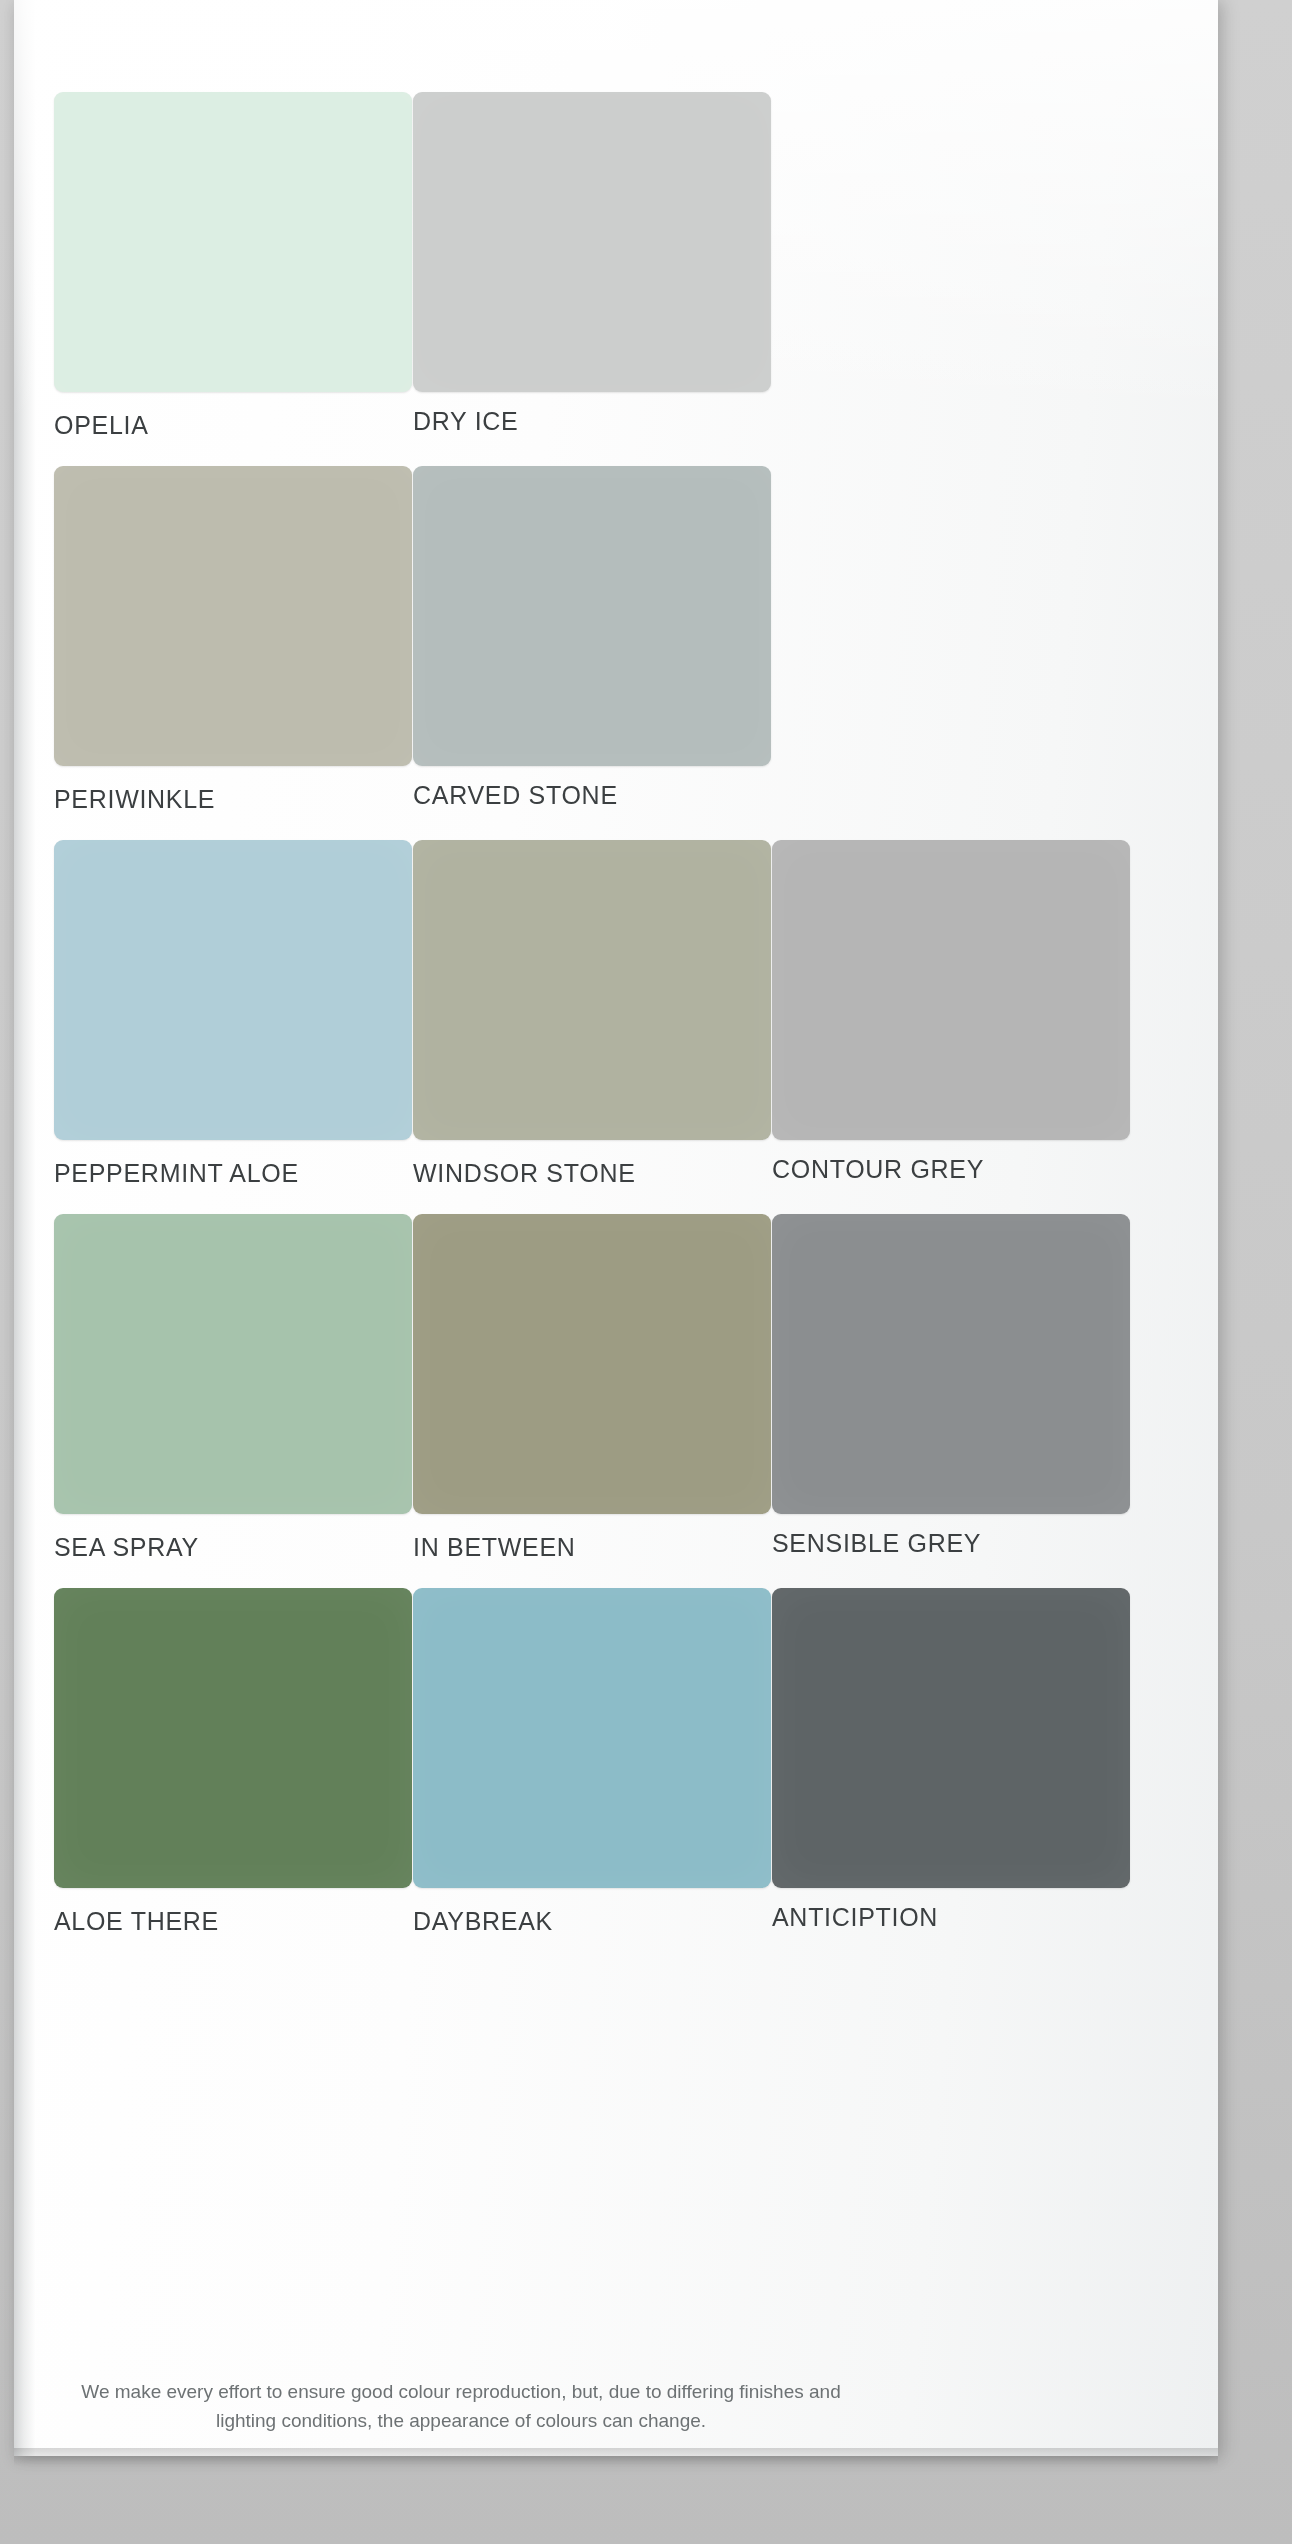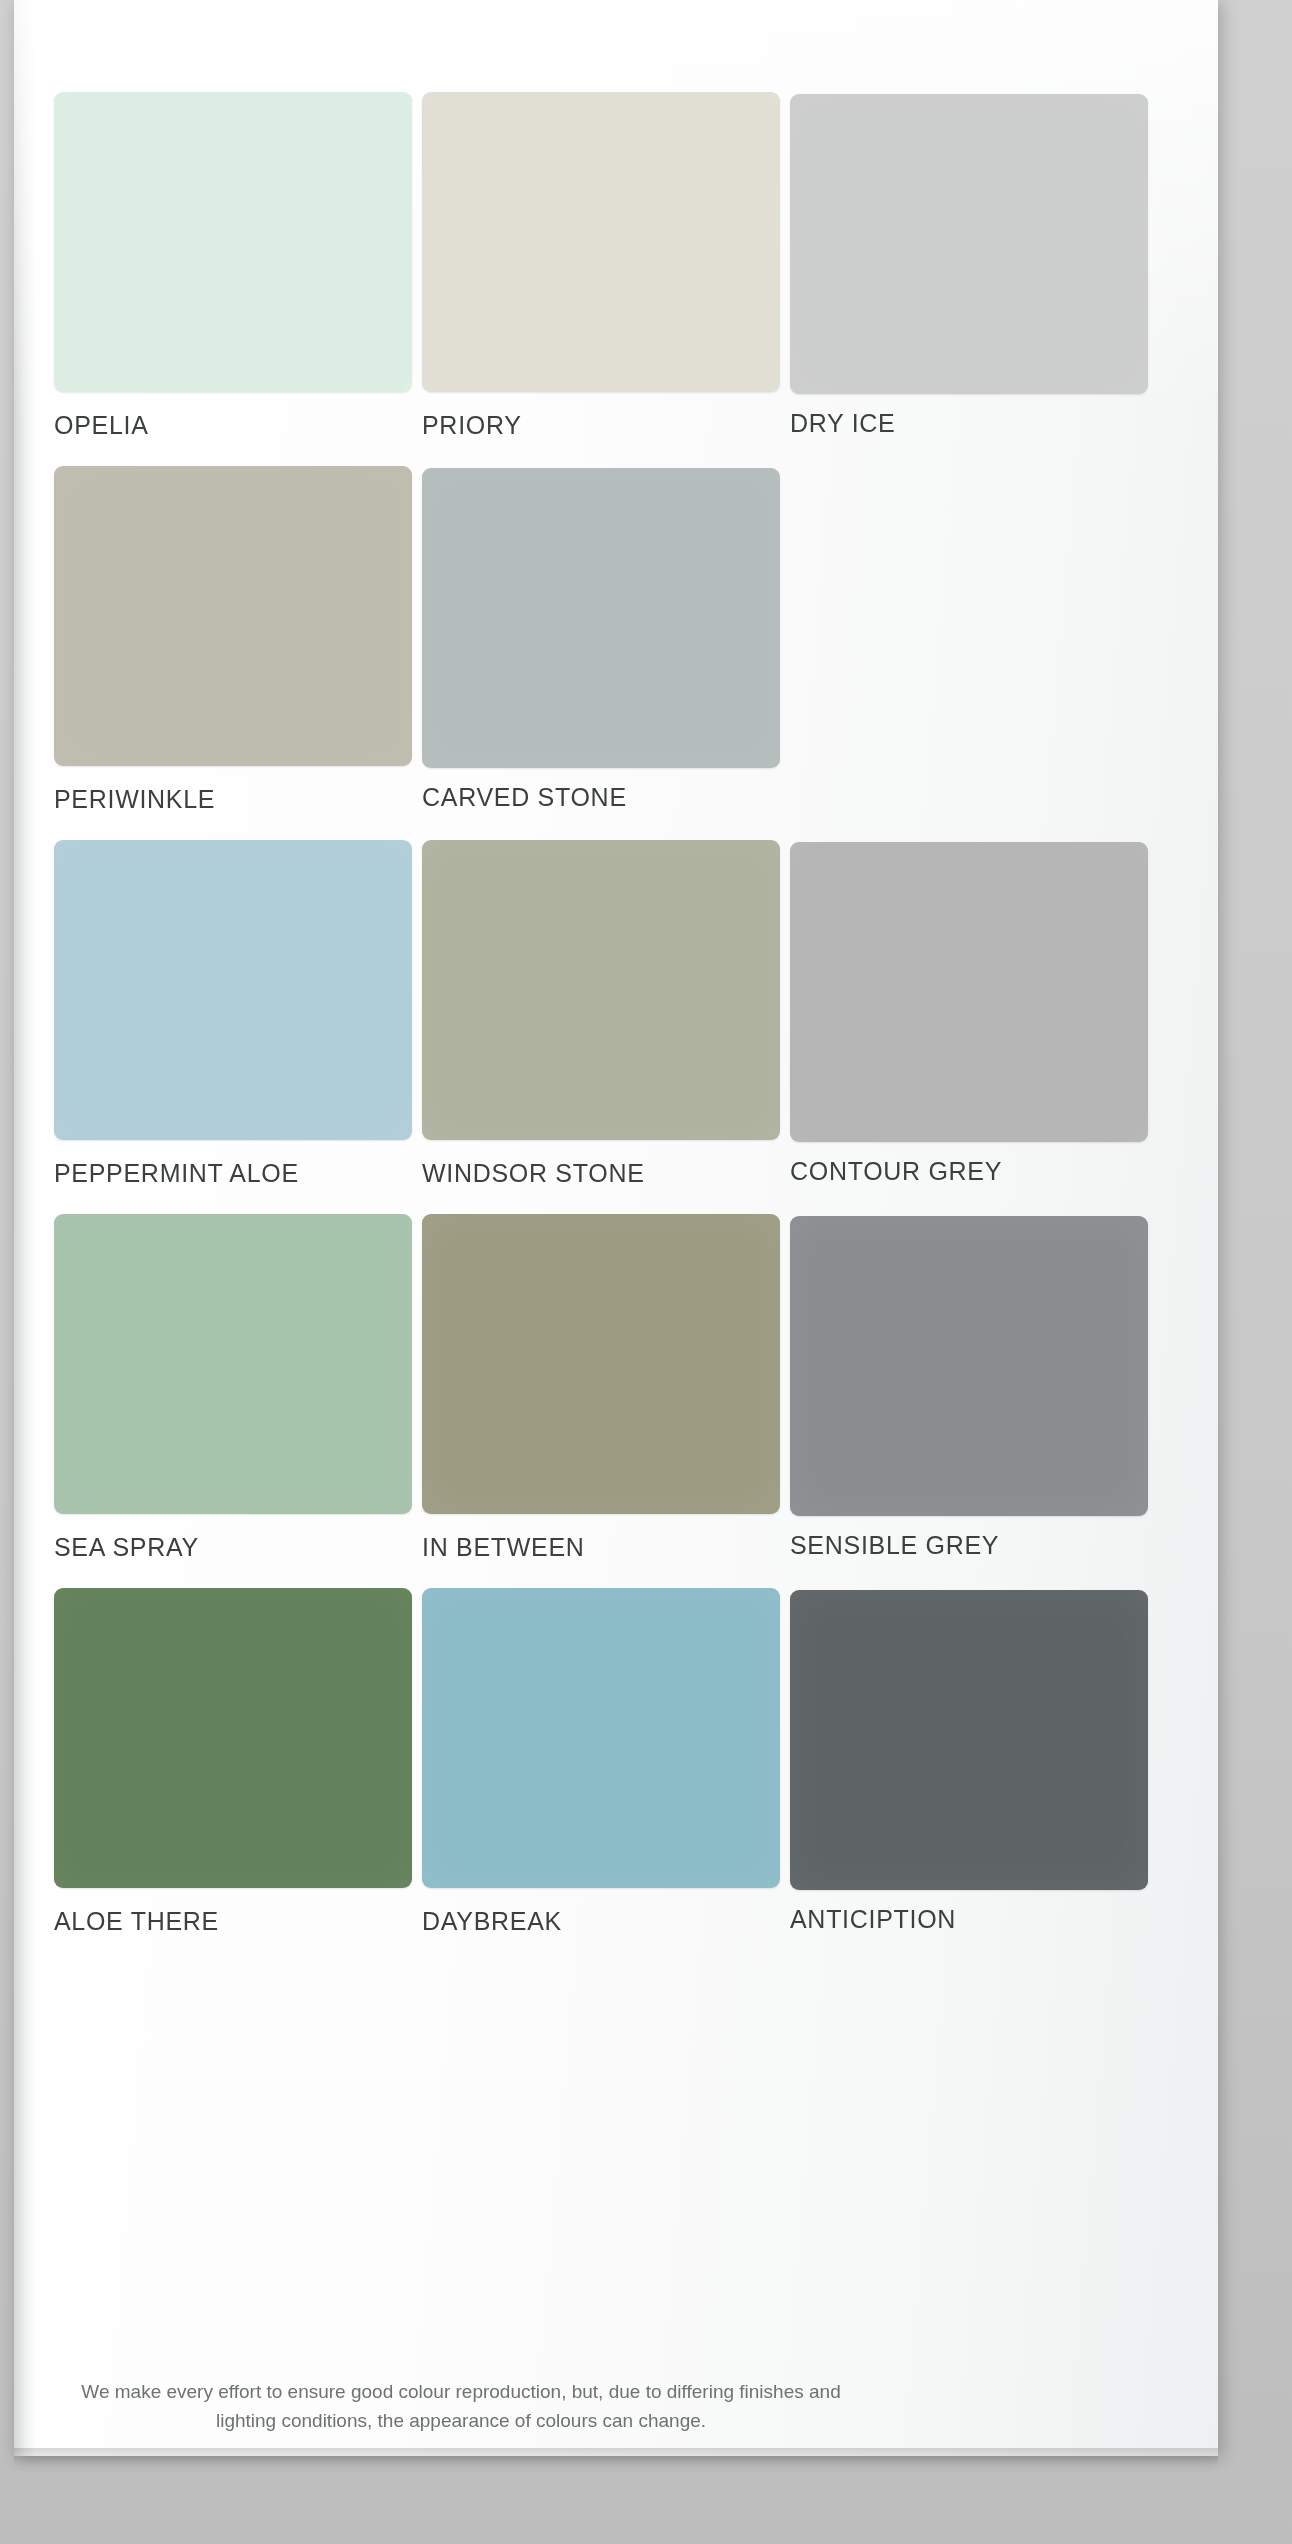--- a/index.html
+++ b/index.html
@@ -61,23 +61,22 @@
 
   #grid {
     position: absolute;
     left: 54px;
     top: 92px;
     width: 1110px;
   }
 
   .swatch-row {
     display: flex;
-    gap: 10px;
+    gap: 1px;
     margin-bottom: 26px;
-    align-items: center;
   }
 
   .swatch-cell {
     width: 358px;
   }
 
   .swatch-chip {
     width: 100%;
     height: 300px;
     border-radius: 9px;
@@ -131,24 +130,20 @@
     <div id="card-spine"></div>
     <div id="card-glare"></div>
   </div>
 
   <div id="grid">
       <div class="swatch-row">
         <div class="swatch-cell col-1">
           <div class="swatch-chip" style="background: rgb(220, 238, 227);"></div>
           <div class="swatch-label">OPELIA</div>
         </div>
-        <div class="swatch-cell col-2">
-          <div class="swatch-chip" style="background: rgb(225, 223, 212);"></div>
-          <div class="swatch-label">PRIORY</div>
-        </div>
         <div class="swatch-cell col-3">
           <div class="swatch-chip" style="background: rgb(204, 206, 205);"></div>
           <div class="swatch-label">DRY ICE</div>
         </div>
       </div>
       <div class="swatch-row">
         <div class="swatch-cell col-2">
           <div class="swatch-chip" style="background: rgb(189, 188, 174);"></div>
           <div class="swatch-label">PERIWINKLE</div>
         </div>

